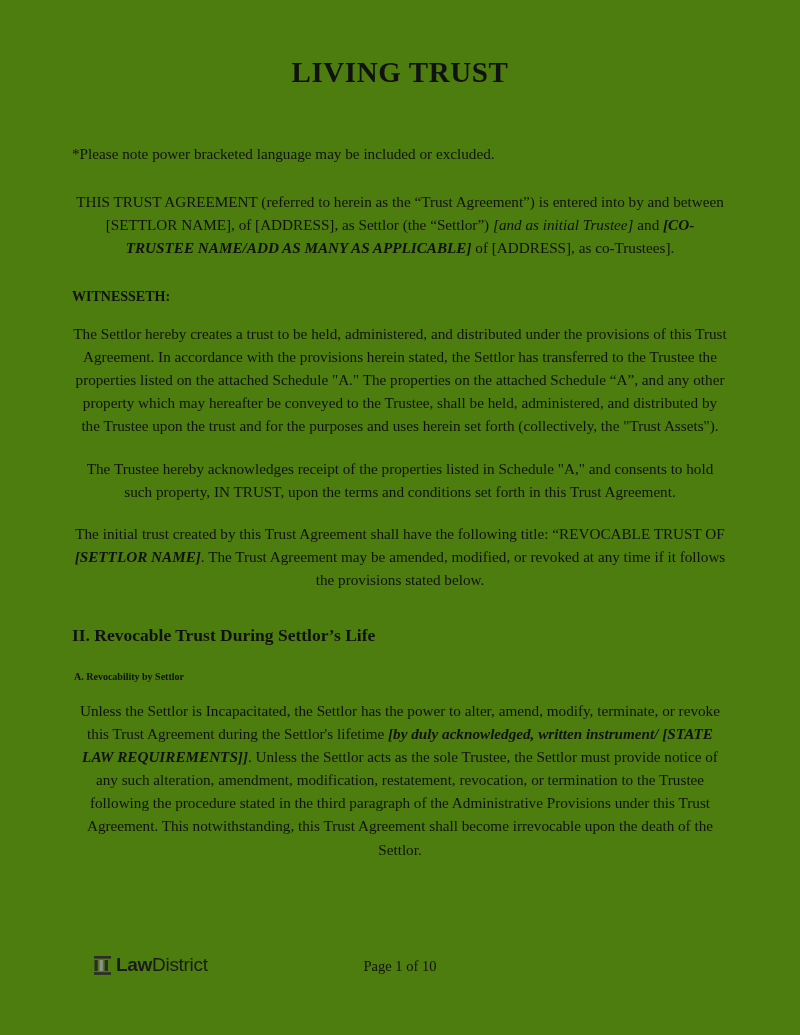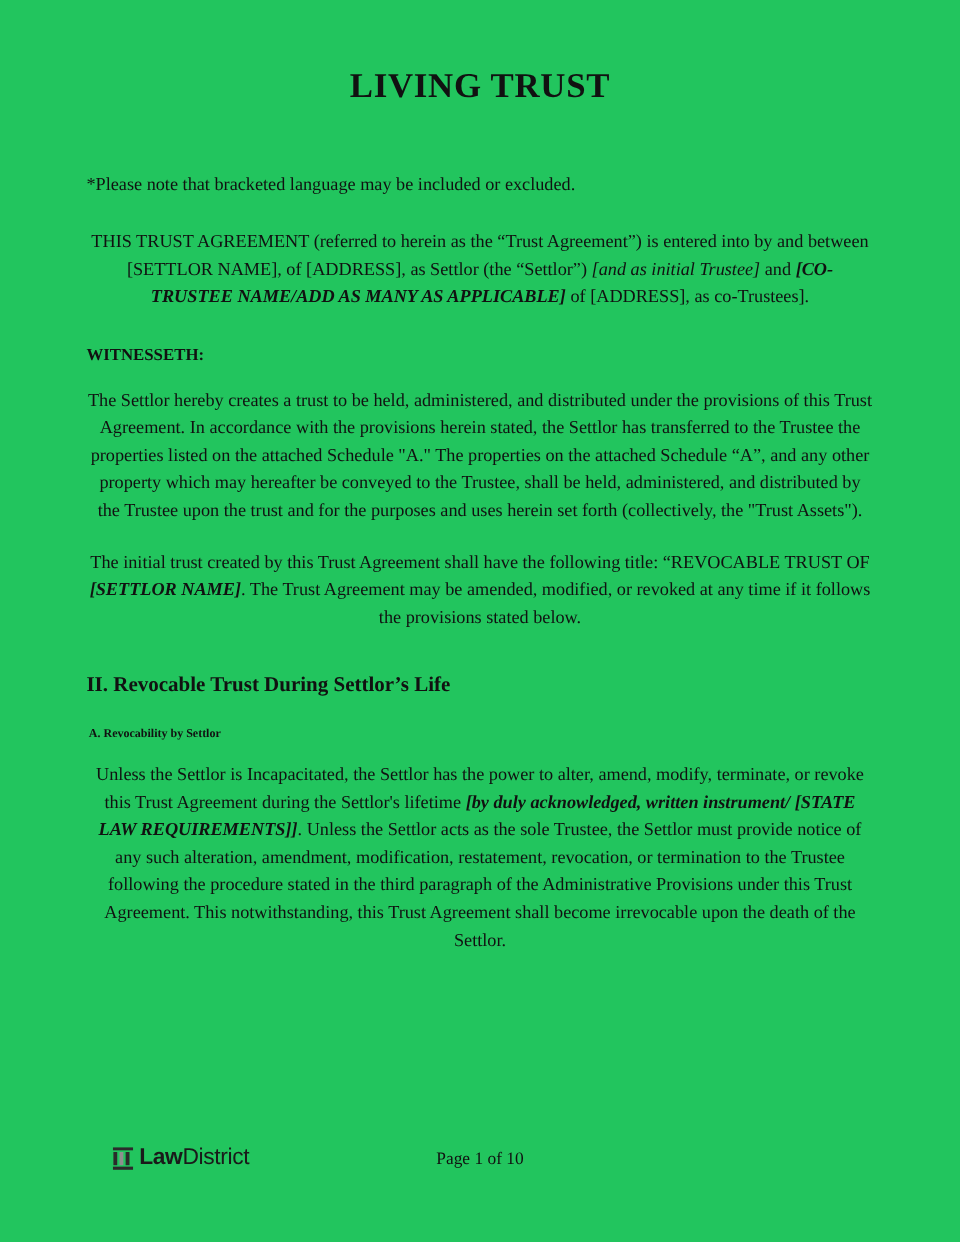--- a/index.html
+++ b/index.html
@@ -4,21 +4,21 @@
 <style>
   html, body {
     margin: 0;
     padding: 0;
     background: #ffffff;
   }
   .page {
     position: relative;
     width: 800px;
     height: 1035px;
-    background: #22c55e;
+    background: #4d7c0f;
     box-sizing: border-box;
     font-family: "Liberation Serif", "DejaVu Serif", serif;
     color: #111111;
     overflow: hidden;
   }
   .content {
     position: absolute;
     left: 72px;
     right: 72px;
     top: 56px;
@@ -117,28 +117,29 @@
 </style>
 </head>
 <body>
 
 <div class="page">
 
   <div class="content">
 
     <h1 class="doc-title">LIVING TRUST</h1>
 
-    <p class="note">*Please note that bracketed language may be included or excluded.</p>
+    <p class="note">*Please note power bracketed language may be included or excluded.</p>
 
     <p class="body"><span>THIS TRUST AGREEMENT (referred to herein as the “Trust Agreement”) is entered into by and between [SETTLOR NAME], of [ADDRESS], as Settlor (the “Settlor”) </span><span class="i">[and as initial Trustee]</span><span> and </span><span class="bi">[CO-TRUSTEE NAME/ADD AS MANY AS APPLICABLE]</span><span> of [ADDRESS], as co-Trustees].</span></p>
 
     <div class="h-witnesseth"><span>WITNESSETH</span><span class="b">:</span></div>
 
     <p class="body">The Settlor hereby creates a trust to be held, administered, and distributed under the provisions of this Trust Agreement. In accordance with the provisions herein stated, the Settlor has transferred to the Trustee the properties listed on the attached Schedule "A." The properties on the attached Schedule “A”, and any other property which may hereafter be conveyed to the Trustee, shall be held, administered, and distributed by the Trustee upon the trust and for the purposes and uses herein set forth (collectively, the "Trust Assets").</p>
 
+    <p class="body">The Trustee hereby acknowledges receipt of the properties listed in Schedule "A," and consents to hold such property, IN TRUST, upon the terms and conditions set forth in this Trust Agreement.</p>
 
 
     <p class="body"><span>The initial trust created by this Trust Agreement shall have the following title: “REVOCABLE TRUST OF </span><span class="bi">[SETTLOR NAME]</span><span>. The Trust Agreement may be amended, modified, or revoked at any time if it follows the provisions stated below.</span></p>
 
     <div class="h1">II. Revocable Trust During Settlor’s Life</div>
 
     <div class="h2 sub-a">A.   Revocability by Settlor</div>
 
     <p class="body"><span>Unless the Settlor is Incapacitated, the Settlor has the power to alter, amend, modify, terminate, or revoke this Trust Agreement during the Settlor's lifetime </span><span class="bi">[by duly acknowledged, written instrument/ [STATE LAW REQUIREMENTS]]</span><span>. Unless the Settlor acts as the sole Trustee, the Settlor must provide notice of any such alteration, amendment, modification, restatement, revocation, or termination to the Trustee following the procedure stated in the third paragraph of the Administrative Provisions under this Trust Agreement. This notwithstanding, this Trust Agreement shall become irrevocable upon the death of the Settlor.</span></p>
 

